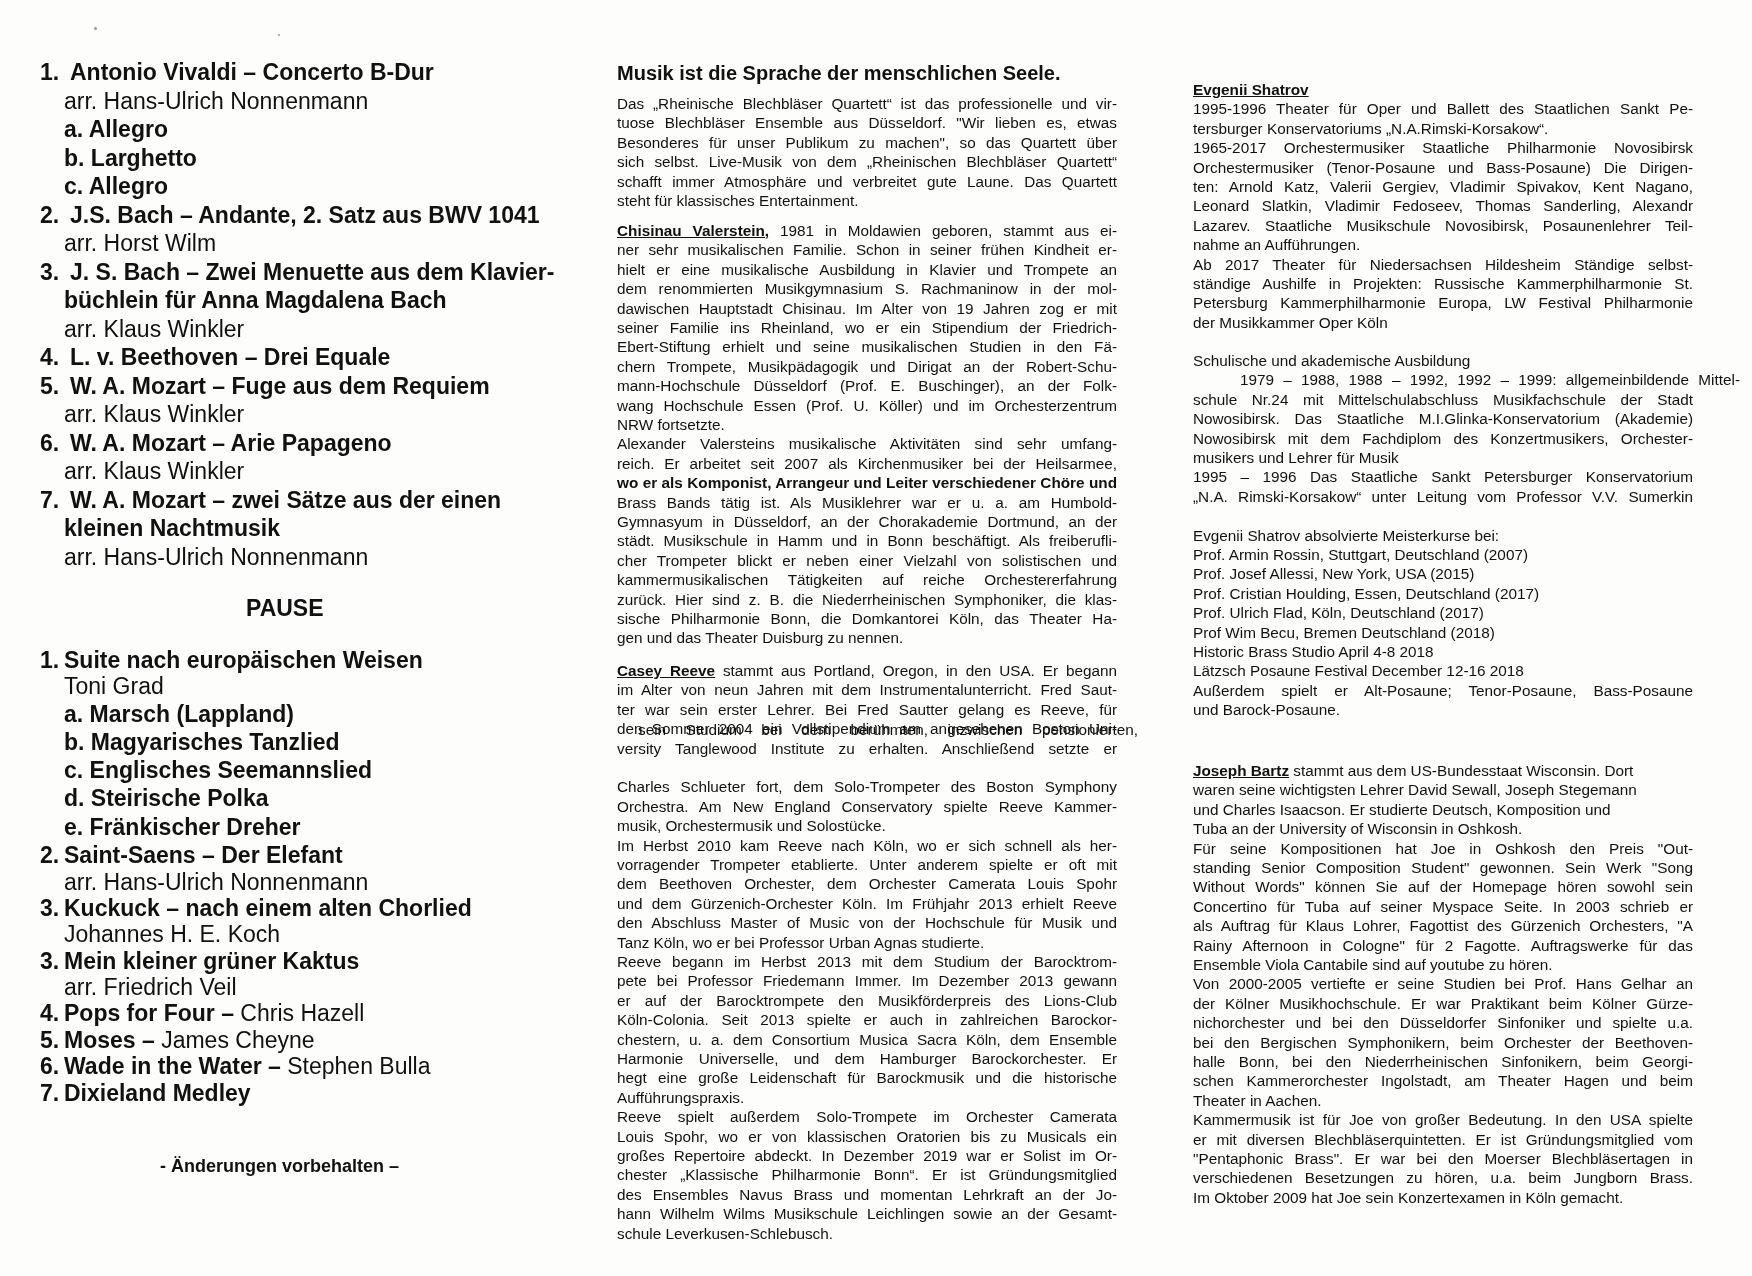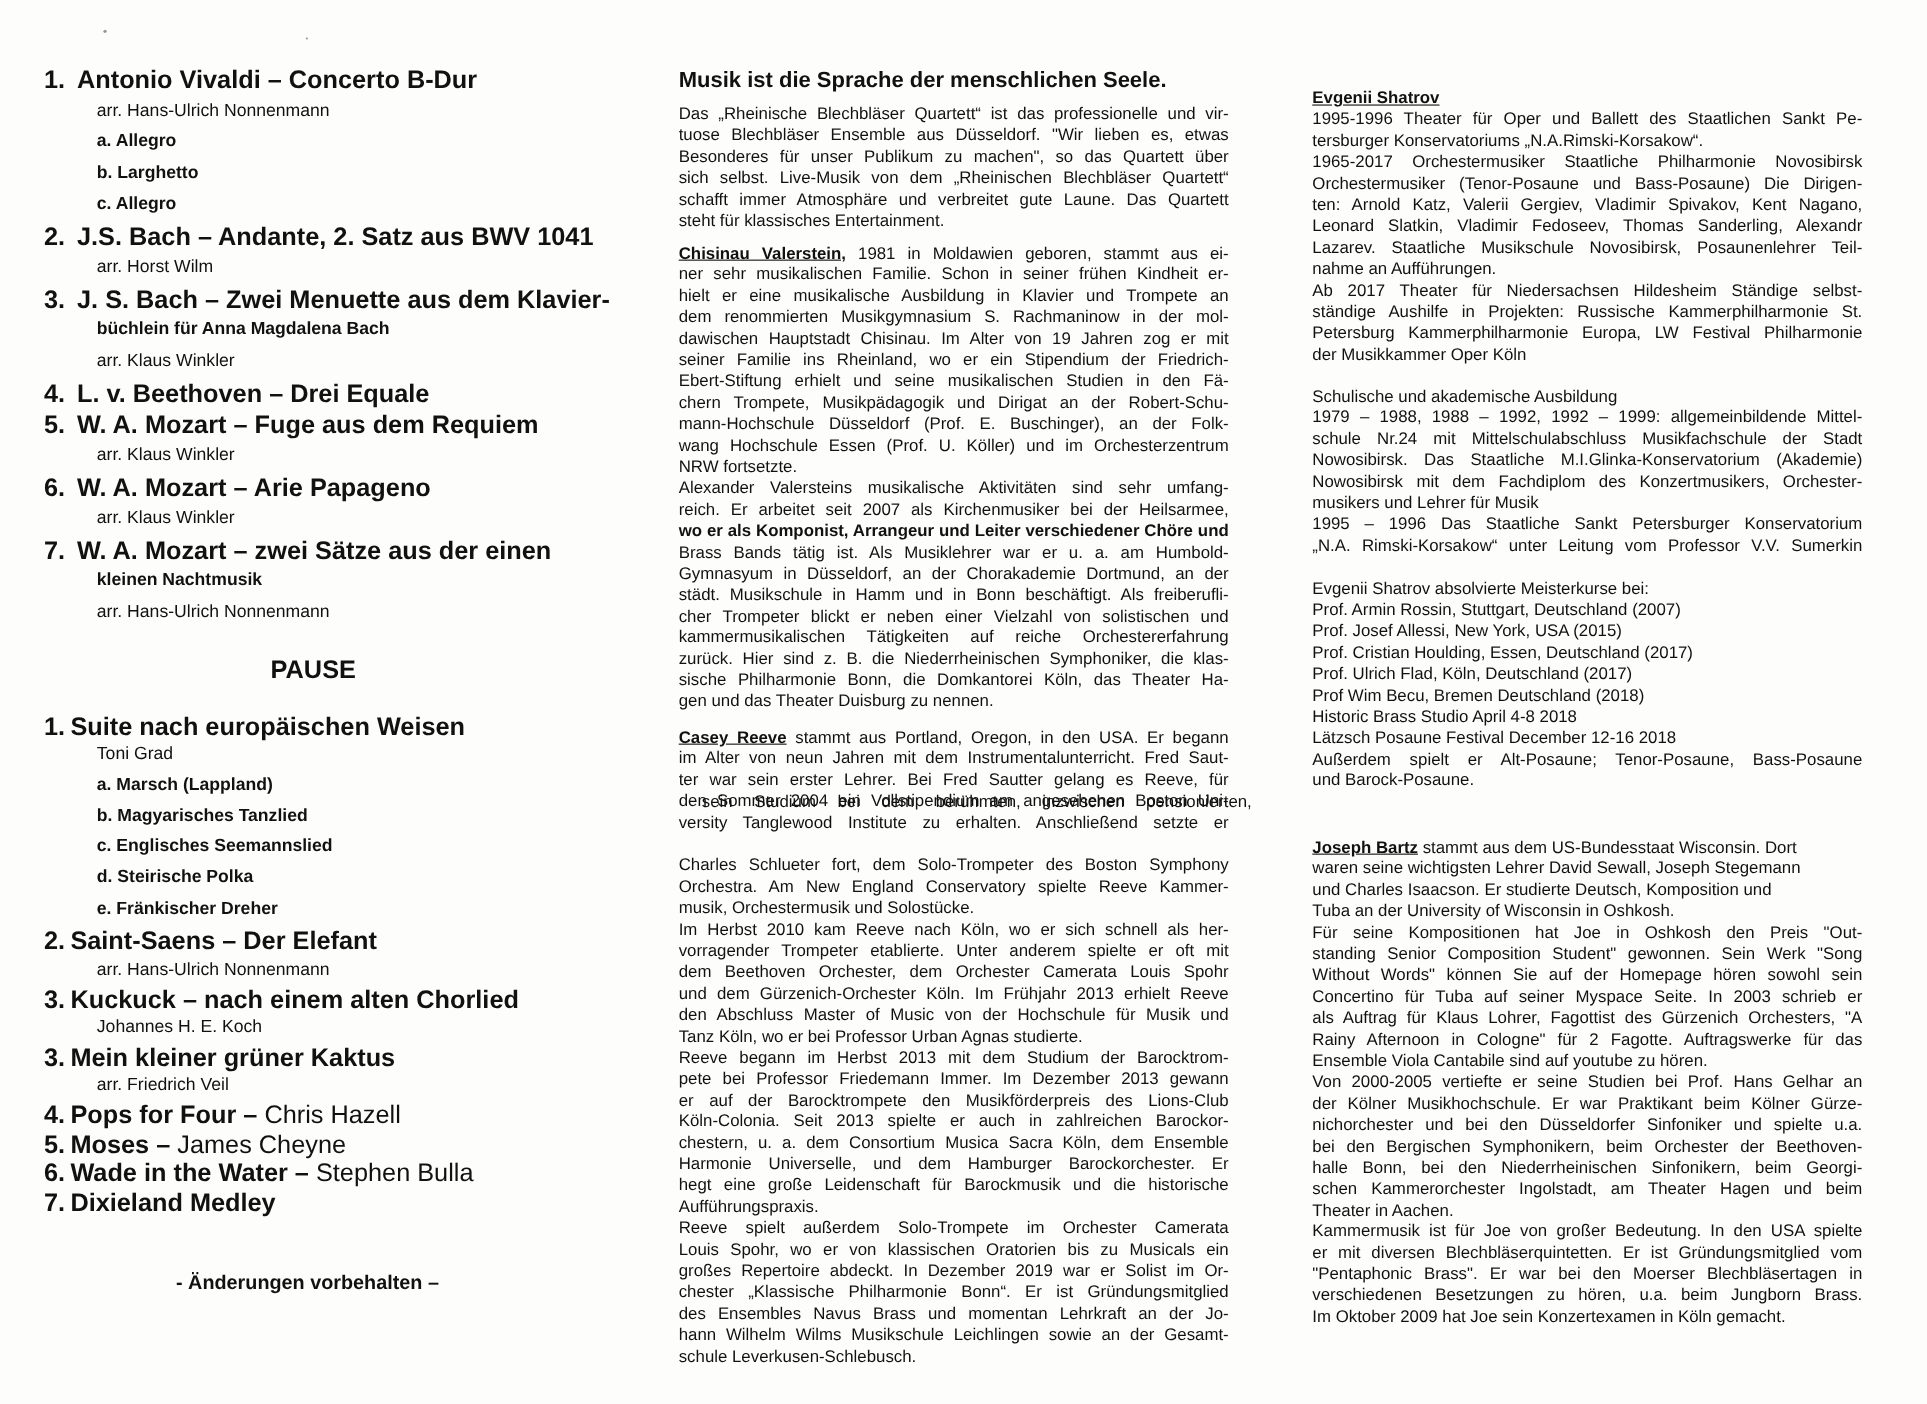--- a/index.html
+++ b/index.html
@@ -11,21 +11,21 @@
     position: relative;
   }
   .page { position: absolute; left: 0; top: 0; width: 1752px; height: 1276px; }
 
   
   .col1 { position: absolute; left: 40px; top: 58px; width: 520px; }
   .prog-line { position: absolute; left: 0; white-space: nowrap; font-size: 23px; line-height: 28px; }
   .prog-line .num { position: absolute; left: 0; font-weight: bold; }
   .prog-line .txt { position: absolute; left: 30px; }
   .b { font-weight: bold; }
-  .sub { position: absolute; left: 48px; white-space: nowrap; font-size: 16px; line-height: 28px; }
+  .sub { position: absolute; left: 24px; white-space: nowrap; font-size: 23px; line-height: 28px; }
   .sub.b { font-weight: bold; }
   .pause { position: absolute; left: 206px; font-size: 23px; font-weight: bold; line-height: 28px; }
   .footnote { position: absolute; left: 120px; font-size: 18px; font-weight: bold; white-space: nowrap; }
 
   
   .col2 { position: absolute; left: 617px; top: 60px; width: 500px; }
   .col3 { position: absolute; left: 1193px; top: 80px; width: 500px; }
   .tline {
     position: absolute; left: 0; width: 500px;
     font-size: 15.3px; line-height: 19.4px; height: 19.4px;
@@ -258,21 +258,21 @@
       <div class="tline" style="top:97px;">ten: Arnold Katz, Valerii Gergiev, Vladimir Spivakov, Kent Nagano,</div>
       <div class="tline" style="top:116.4px;">Leonard Slatkin, Vladimir Fedoseev, Thomas Sanderling, Alexandr</div>
       <div class="tline" style="top:135.8px;">Lazarev. Staatliche Musikschule Novosibirsk, Posaunenlehrer Teil-</div>
       <div class="tline last" style="top:155.2px;">nahme an Aufführungen.</div>
       <div class="tline" style="top:174.6px;">Ab 2017 Theater für Niedersachsen Hildesheim Ständige selbst-</div>
       <div class="tline" style="top:194px;">ständige Aushilfe in Projekten: Russische Kammerphilharmonie St.</div>
       <div class="tline" style="top:213.4px;">Petersburg Kammerphilharmonie Europa, LW Festival Philharmonie</div>
       <div class="tline last" style="top:232.8px;">der Musikkammer Oper Köln</div>
 
       <div class="tline left" style="top:271px;">Schulische und akademische Ausbildung</div>
-      <div class="tline" style="top:290.4px;">1979 – 1988, 1988 – 1992, 1992 – 1999: allgemeinbildende Mittel-</div>
+      <div class="tline" style="top:290.4px;margin-left:47px;">1979 – 1988, 1988 – 1992, 1992 – 1999: allgemeinbildende Mittel-</div>
       <div class="tline" style="top:309.8px;">schule Nr.24 mit Mittelschulabschluss Musikfachschule der Stadt</div>
       <div class="tline" style="top:329.2px;">Nowosibirsk. Das Staatliche M.I.Glinka-Konservatorium (Akademie)</div>
       <div class="tline" style="top:348.6px;">Nowosibirsk mit dem Fachdiplom des Konzertmusikers, Orchester-</div>
       <div class="tline last" style="top:368px;">musikers und Lehrer für Musik</div>
       <div class="tline" style="top:387.4px;">1995 – 1996 Das Staatliche Sankt Petersburger Konservatorium</div>
       <div class="tline" style="top:406.8px;">„N.A. Rimski-Korsakow“ unter Leitung vom Professor V.V. Sumerkin</div>
 
       <div class="tline left" style="top:445.5px;">Evgenii Shatrov absolvierte Meisterkurse bei:</div>
       <div class="tline left" style="top:464.9px;">Prof. Armin Rossin, Stuttgart, Deutschland (2007)</div>
       <div class="tline left" style="top:484.3px;">Prof. Josef Allessi, New York, USA (2015)</div>

